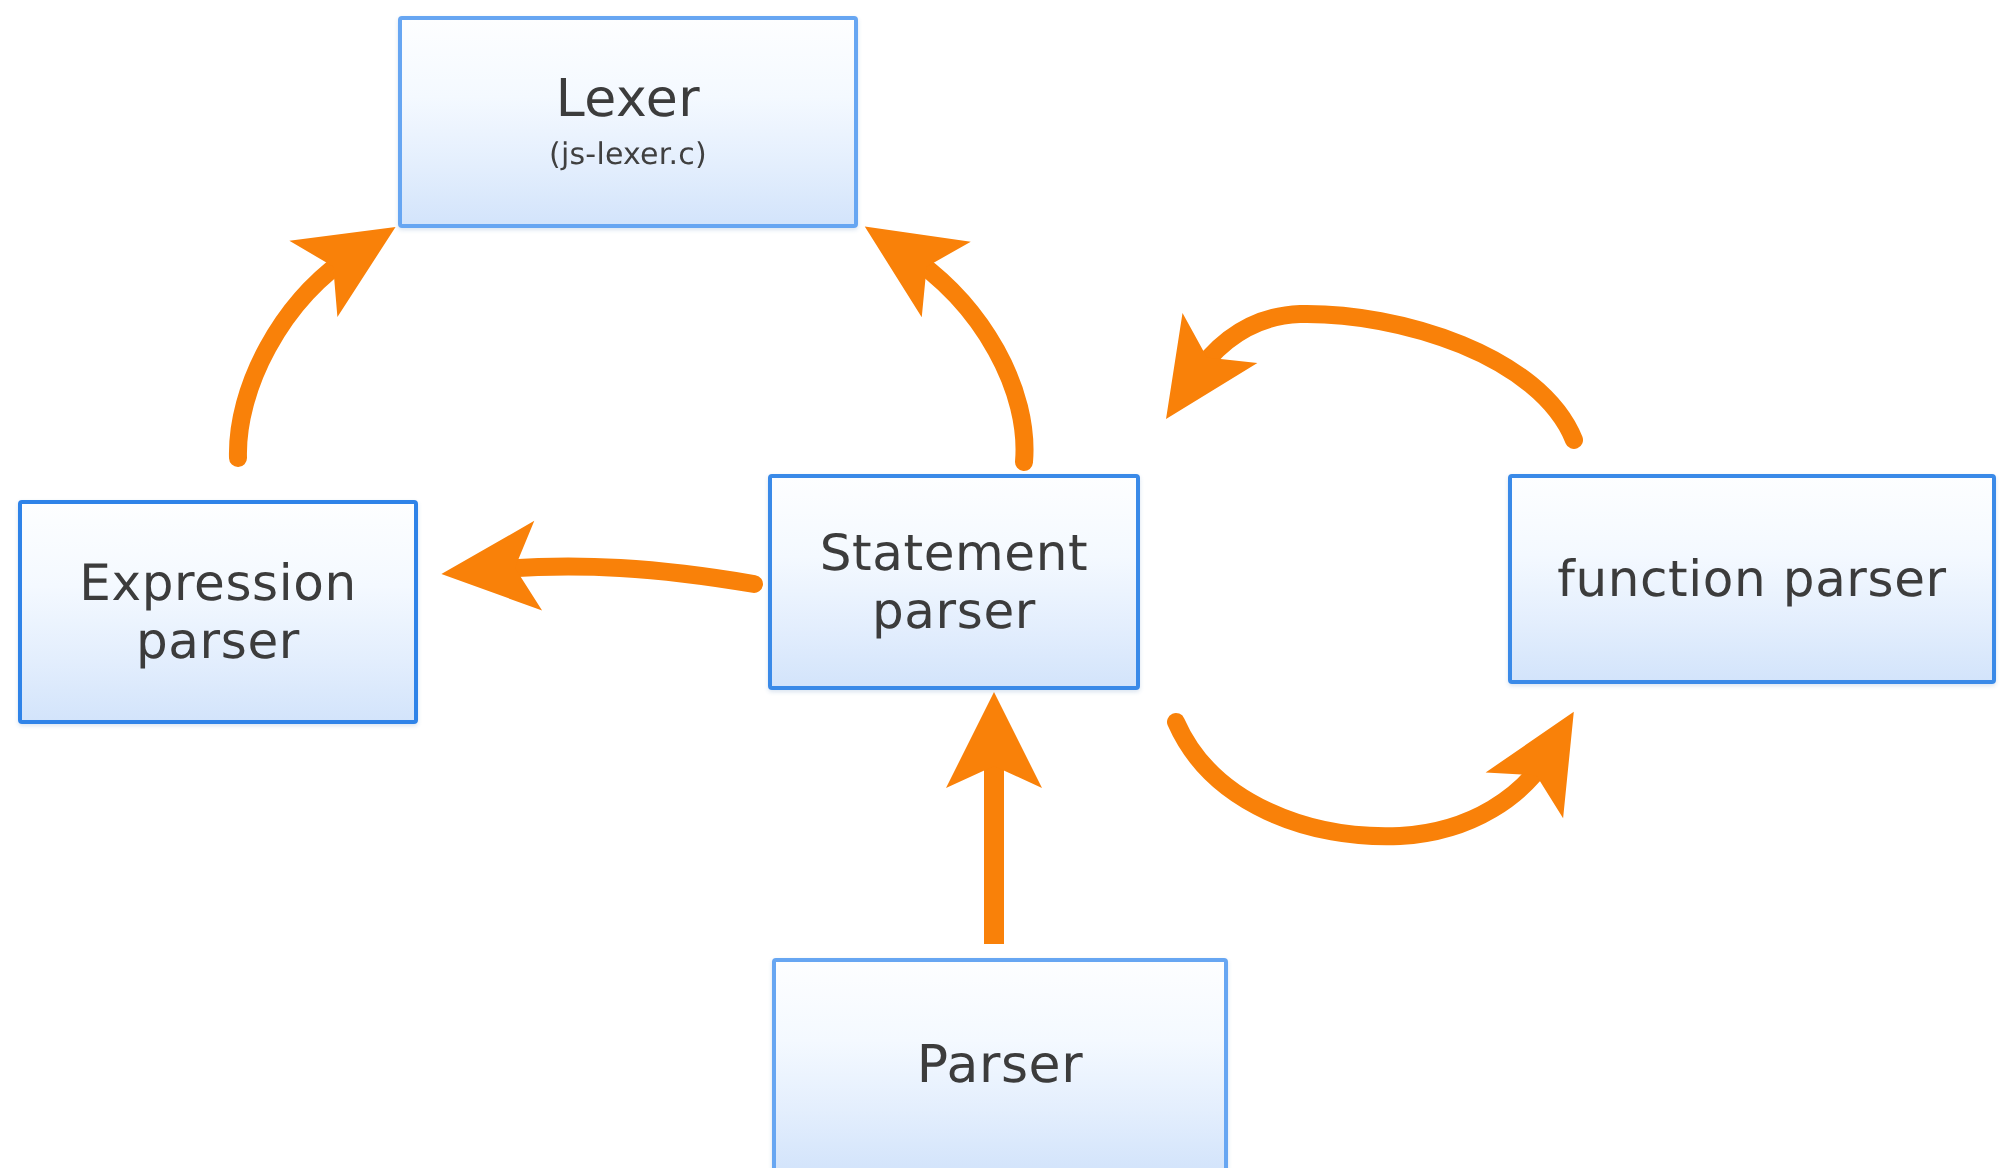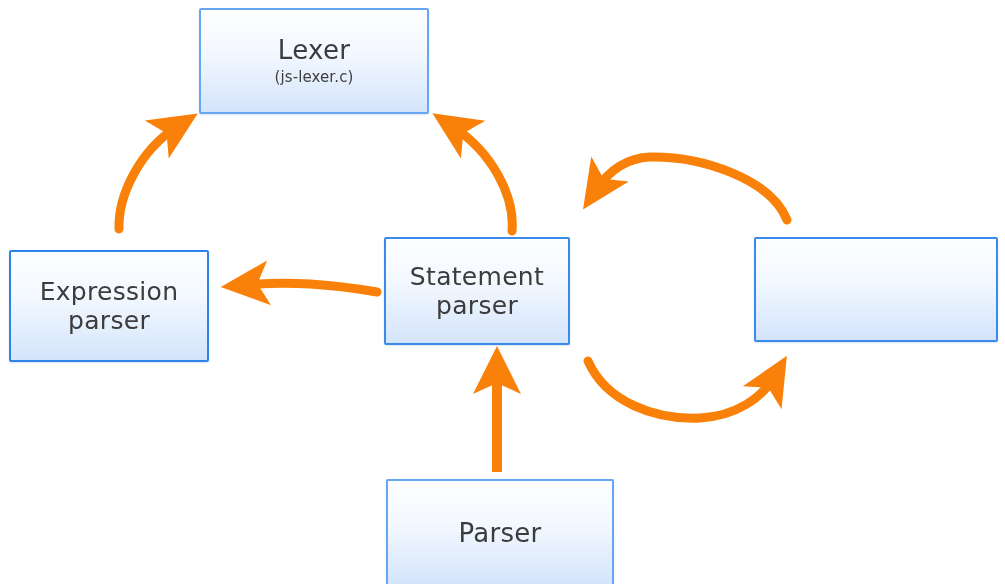--- a/index.html
+++ b/index.html
@@ -104,19 +104,20 @@
     <div class="title">Expression
 parser</div>
   </div>
 
   <div class="node" id="node-statement">
     <div class="title">Statement
 parser</div>
   </div>
 
   <div class="node" id="node-function">
+    <div class="title">function parser</div>
   </div>
 
   <div class="node" id="node-parser">
     <div class="title">Parser</div>
   </div>
 
 </div>
 
 </body></html>

